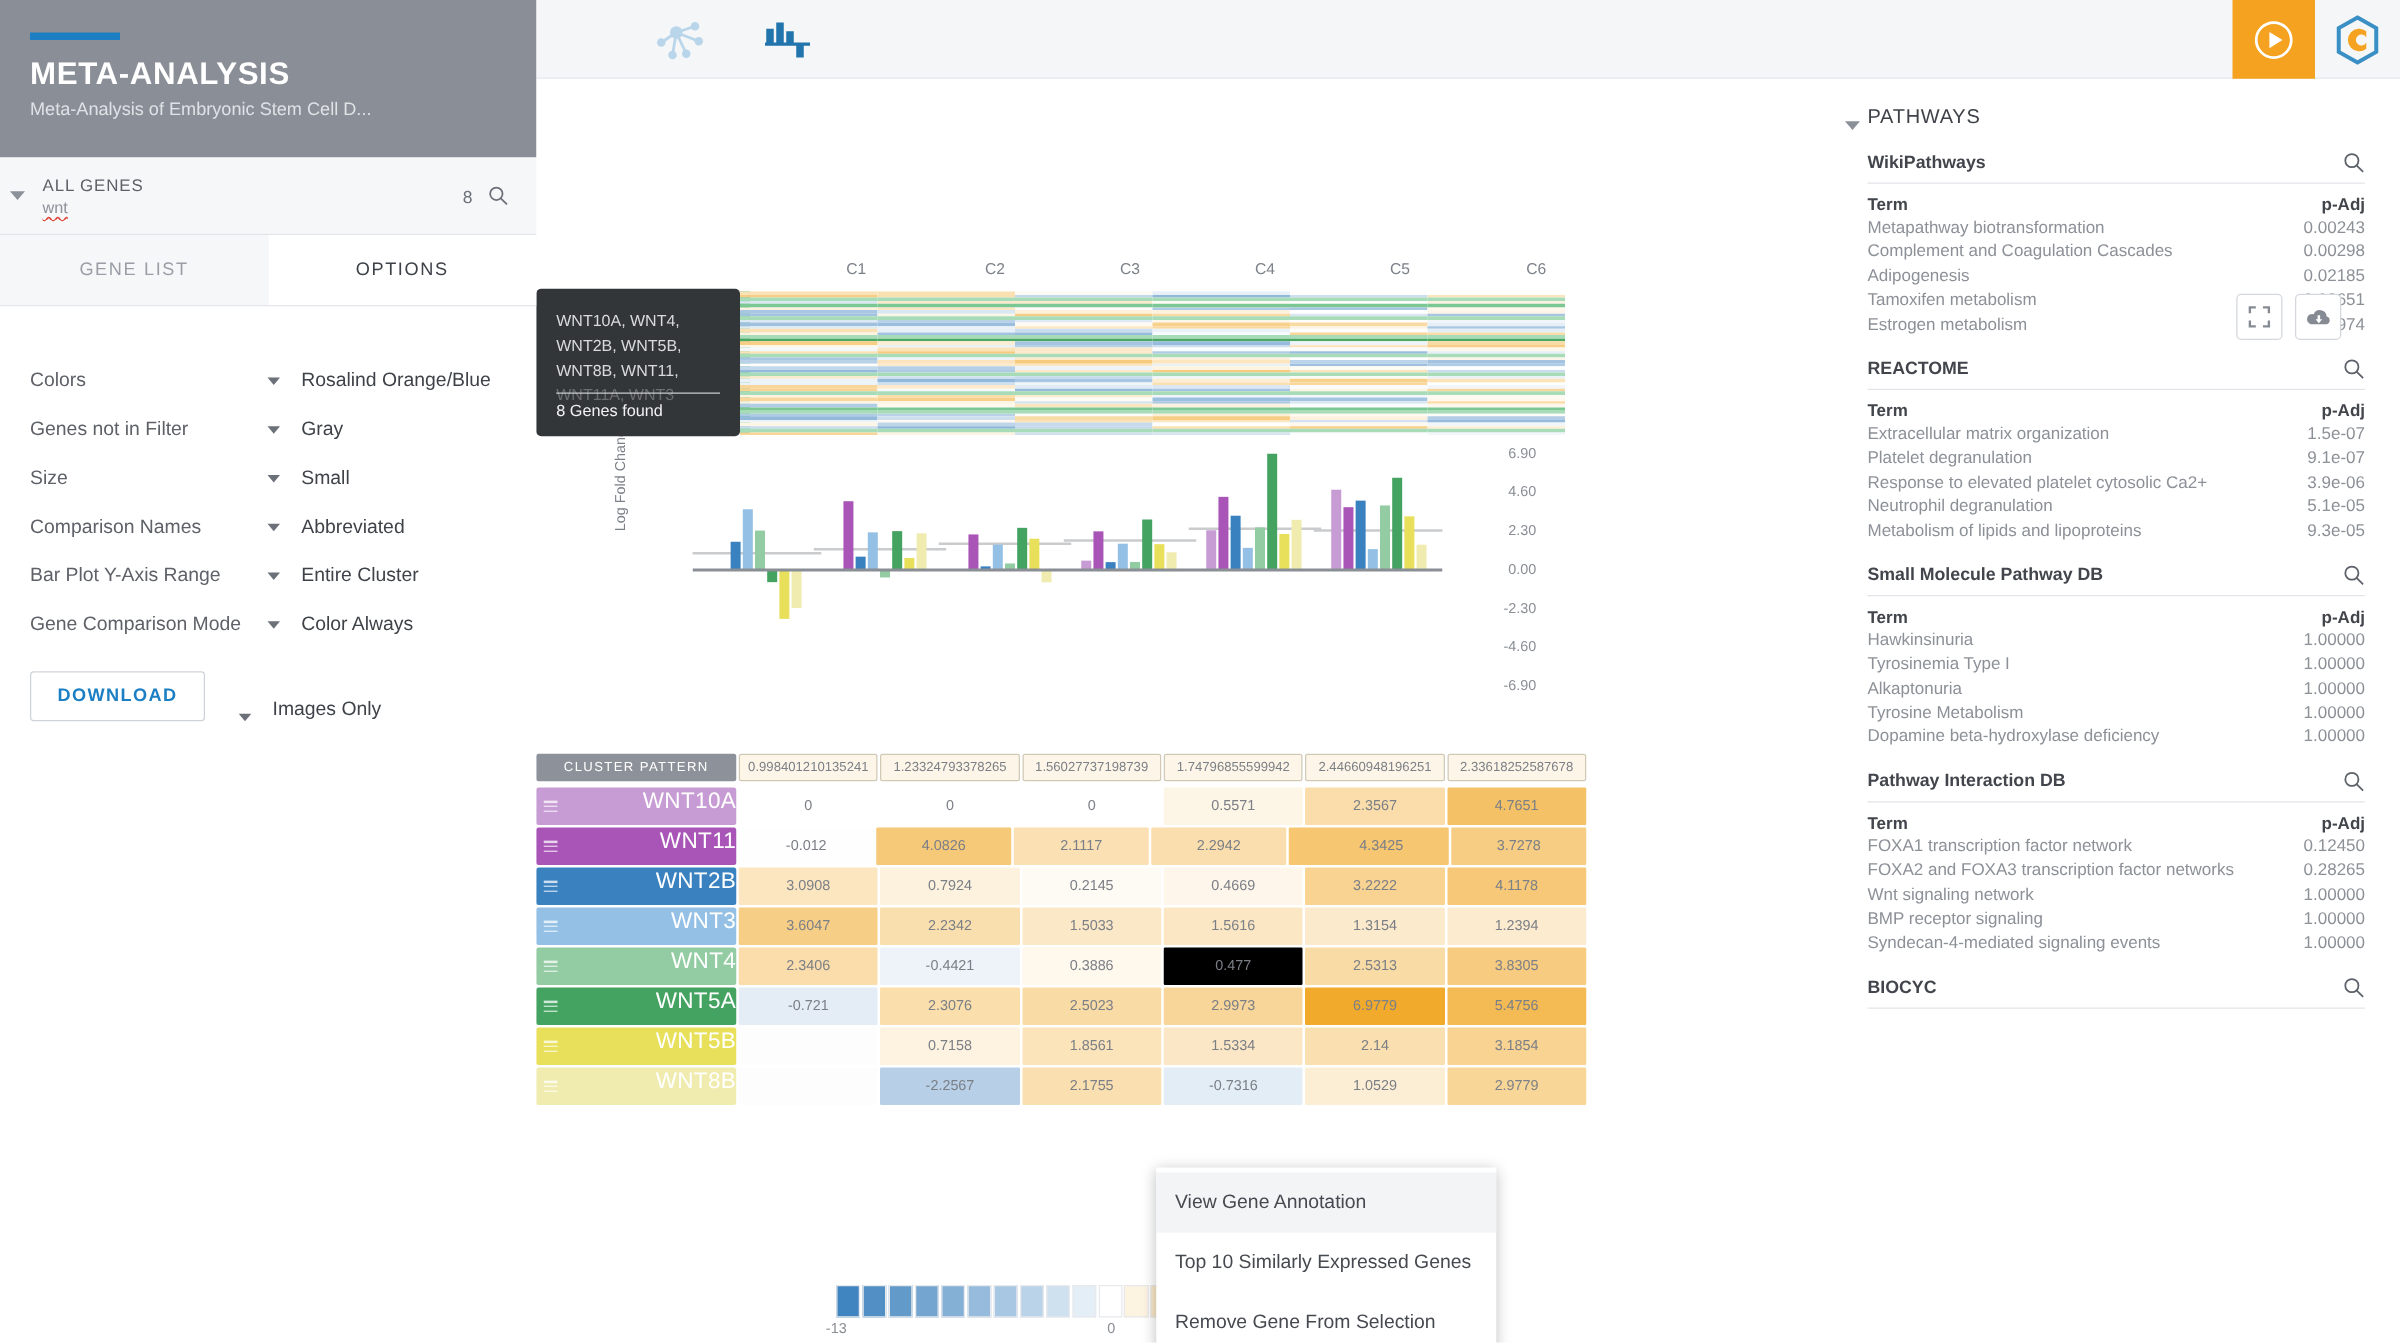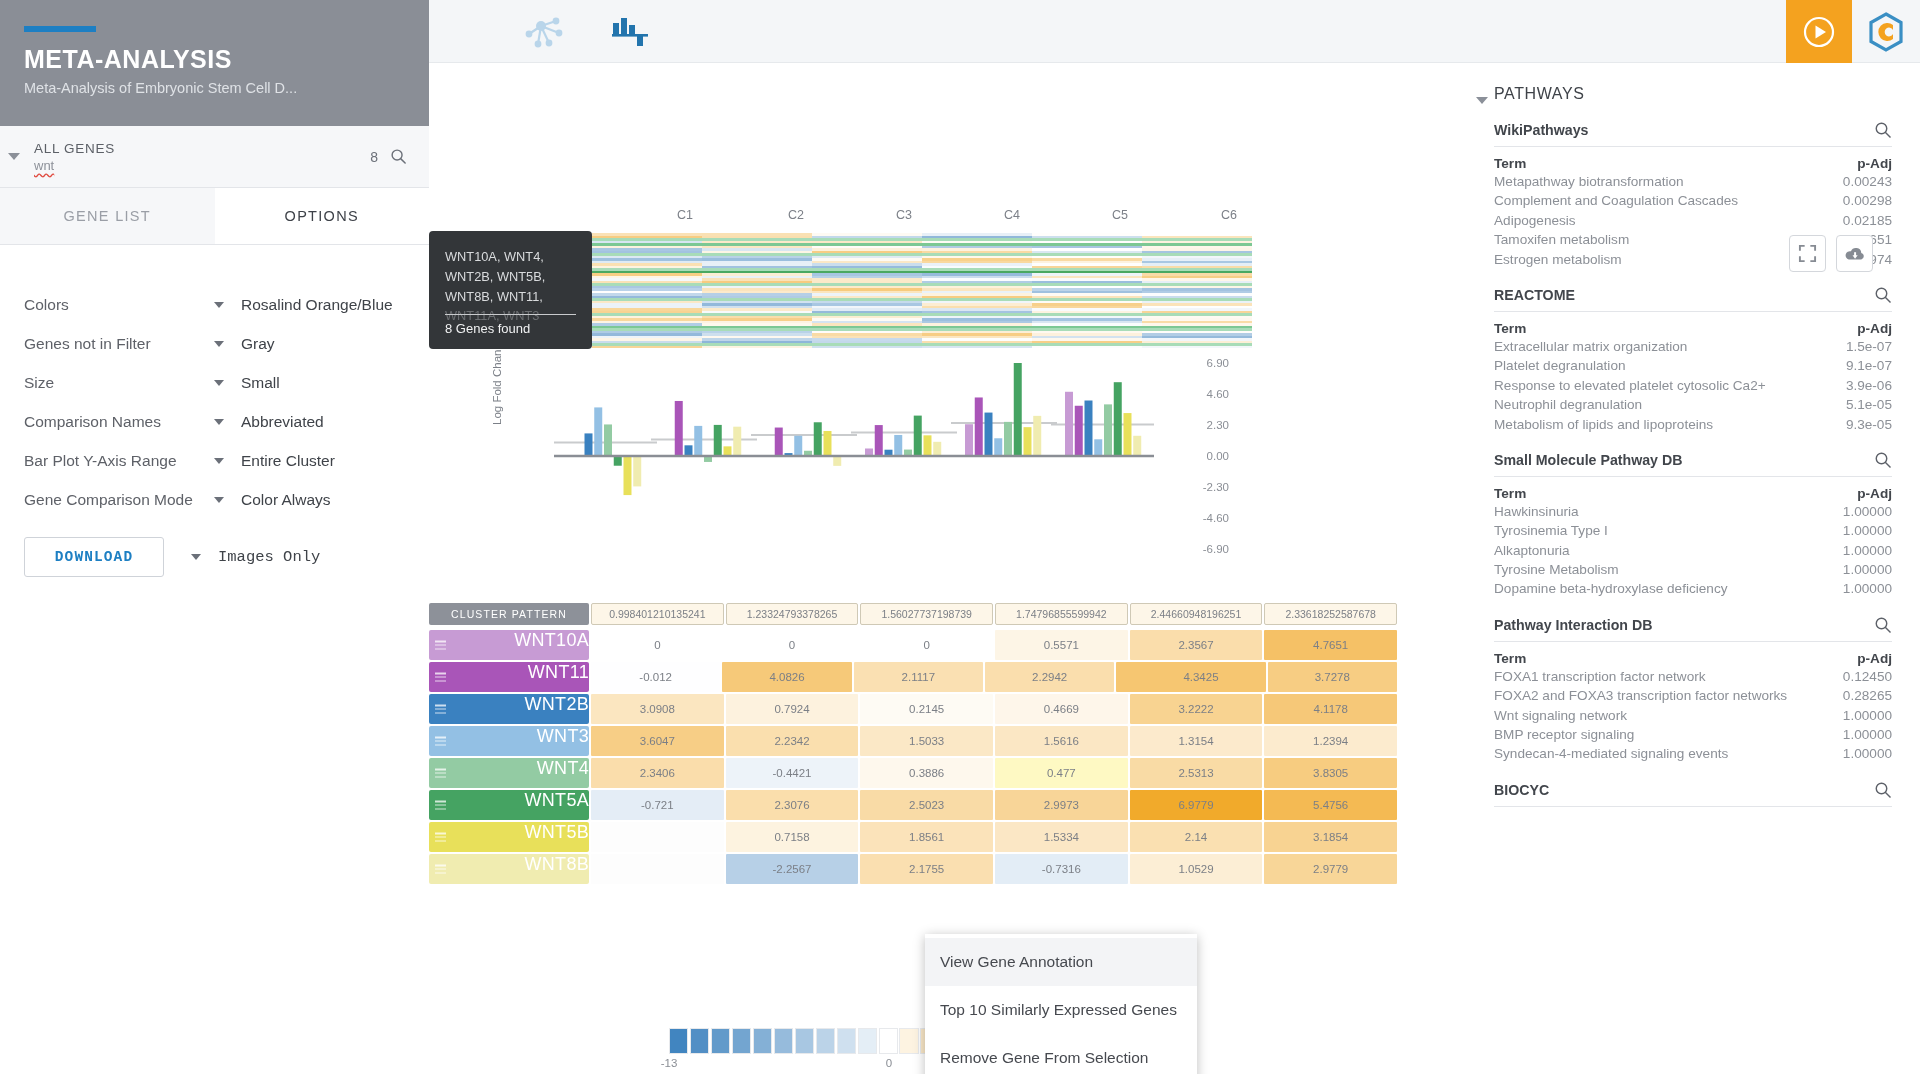--- a/index.html
+++ b/index.html
@@ -35,21 +35,21 @@
      font-size:14.5px; letter-spacing:1.3px; color:#9a9ea6; background:#f6f7f9; cursor:pointer; }
   .tab.active { color:#3d4148; background:#ffffff; }
 
   #options { padding:40px 0 0 0; }
   .opt-row { display:flex; align-items:center; height:39px; padding:0 24px; }
   .opt-label { width:190px; font-size:15.5px; color:#5e6168; }
   .opt-caret { width:0;height:0;border-left:5.5px solid transparent;border-right:5.5px solid transparent;
      border-top:6.5px solid #6b7079; margin-right:17px; flex:none; }
   .opt-value { font-size:15.5px; color:#3f4349; }
 
-  #download-row { display:flex; align-items:center; padding:18px 24px 0 24px;font-family:Liberation Mono, monospace; }
+  #download-row { display:flex; align-items:flex-end; padding:18px 24px 0 24px; }
   #download-btn { width:140px; height:40px; border:1px solid #cfd3d9; border-radius:3px;
      background:#fff; color:#1d7fc3; font-size:14.5px; font-weight:bold; letter-spacing:1.1px;
      display:flex; align-items:center; justify-content:center; cursor:pointer; margin-right:27px; }
 
   
   #topbar { position:absolute; left:429px; top:0; width:1491px; height:63px;
       background:#f4f6f8; border-bottom:1px solid #e6e9ec; z-index:15; }
   .top-icon { position:absolute; top:8px; width:62px; height:48px;
       display:flex; align-items:center; justify-content:center; cursor:pointer; }
   #icon-network { left:84px; }
@@ -73,21 +73,21 @@
   #tt-found { position:absolute; left:16px; bottom:10px; font-size:13px; color:#f0f1f2; }
 
   
   #bar-area { position:absolute; left:70px; top:300px; width:730px; height:220px; }
   #ylab { position:absolute; left:-8px; top:62px; font-size:11.5px; color:#7c8088;
       transform:rotate(-90deg); transform-origin:left top; white-space:nowrap; }
   .ytick { position:absolute; right:0; font-size:11.5px; color:#8a8e95; transform:translateY(-50%); text-align:right; }
   #plot { position:absolute; left:55px; top:0; width:600px; height:220px; }
 
   
-  #tbl { position:absolute; left:0px; top:540px; width:968px; }
+  #tbl { position:absolute; left:0px; top:540px; width:840px; }
   .t-row { display:flex; height:30px; margin-bottom:2px; }
   .t-namecell { width:160px; flex:none; display:flex; align-items:flex-start; border-radius:2px;
      position:relative; justify-content:flex-end; }
   .t-namecell .hamb { position:absolute; left:6px; top:50%; transform:translateY(-50%);
      width:11px; height:9px; display:flex; flex-direction:column; justify-content:space-between; }
   .t-namecell .hamb i { display:block; height:1.5px; background:rgba(255,255,255,.75); }
   .t-name { font-size:18px; color:#fff; letter-spacing:.3px; }
   .t-cell { flex:1; margin-left:2px; display:flex; align-items:center; justify-content:center;
      font-size:11.5px; color:#7b7f86; border-radius:1px; }
   #cluster-head { display:flex; height:22px; margin-bottom:5px; }
@@ -715,21 +715,21 @@
             <span class="hamb">
               <i></i>
               <i></i>
               <i></i>
             </span>
             <span class="t-name">WNT4</span>
           </div>
           <div class="t-cell" style="background: rgb(250, 221, 171);">2.3406</div>
           <div class="t-cell" style="background: rgb(237, 243, 249);">-0.4421</div>
           <div class="t-cell" style="background: rgb(254, 248, 237);">0.3886</div>
-          <div class="t-cell" style="background: #fef9c3; text-align: right;">0.477</div>
+          <div class="t-cell" style="background: #000000; text-align: right;">0.477</div>
           <div class="t-cell" style="background: rgb(249, 219, 165);">2.5313</div>
           <div class="t-cell" style="background: rgb(247, 204, 128);">3.8305</div>
         </div>
         <div class="t-row">
           <div class="t-namecell" style="background: rgb(69, 163, 98);">
             <span class="hamb">
               <i></i>
               <i></i>
               <i></i>
             </span>

